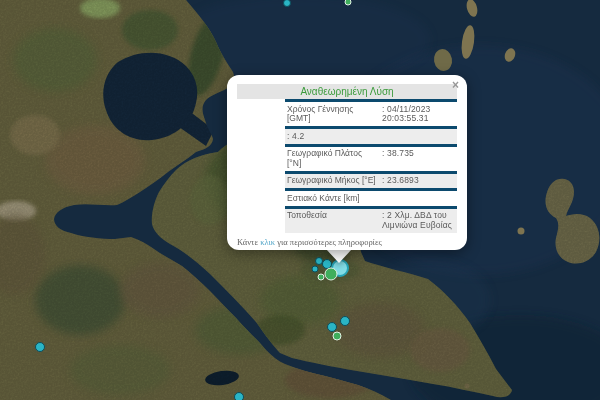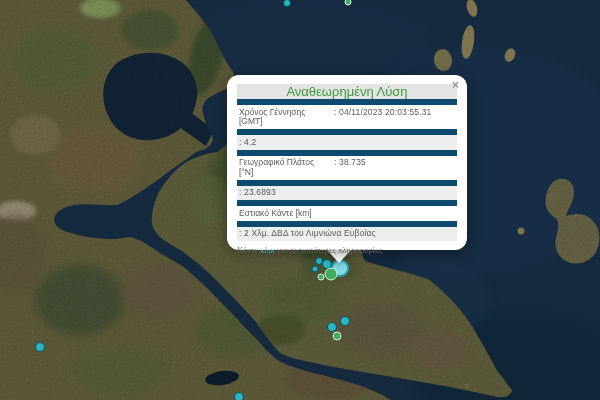--- a/index.html
+++ b/index.html
@@ -30,24 +30,24 @@
     border-left:13px solid transparent; border-right:13px solid transparent;
     border-top:14px solid #ffffff;
     filter:drop-shadow(0 3px 3px rgba(0,0,0,.3));
   }
   .popup-close {
     position:absolute; top:4px; right:8px; color:#979797; font-size:12px;
     line-height:12px; cursor:pointer; font-weight:bold;
   }
   .popup-header {
     background:#e4e4e4; color:#3c9b3c; text-align:center;
-    font-size:13px; padding:3px 0 2.5px 0;
+    font-size:10px; padding:3px 0 2.5px 0;
   }
   .info-table { width:100%; }
-  .info-row { display:flex; border-top:6px solid #0c4a6e; }
+  .info-row { display:flex; border-top:3px solid #0c4a6e;margin-left:48px; }
   .info-row:nth-child(even) { background:#ededed; }
   .info-row .lbl { width:95px; padding:2.5px 2px 2.5px 2px; box-sizing:border-box; }
   .info-row .val { flex:1; padding:2.5px 0 2.5px 2px; letter-spacing:.15px; }
   .popup-footer { padding-top:5px; color:#636363;font-family:Liberation Serif, serif; }
   .popup-footer .link { color:#55a7c9; cursor:pointer; }
 </style>
 </head>
 <body>
 
 <div id="screen">
@@ -168,25 +168,27 @@
         <div class="val">: 04/11/2023 20:03:55.31</div>
       </div>
       <div class="info-row">
         <div class="val">: 4.2</div>
       </div>
       <div class="info-row">
         <div class="lbl">Γεωγραφικό Πλάτος [°N]</div>
         <div class="val">: 38.735</div>
       </div>
       <div class="info-row">
+        <div class="lbl">Γεωγραφικό Μήκος [°E]</div>
         <div class="val">: 23.6893</div>
       </div>
       <div class="info-row">
         <div class="lbl">Εστιακό Κάντε [km]</div>
       </div>
       <div class="info-row">
+        <div class="lbl">Τοποθεσία</div>
         <div class="val">: 2 Χλμ. ΔΒΔ του Λιμνιώνα Ευβοίας</div>
       </div>
     </div>
     <div class="popup-footer"><span>Κάντε </span><span class="link">κλικ</span><span> για περισσότερες πληροφορίες</span></div>
   </div>
 
 </div>
 
 </body></html>

